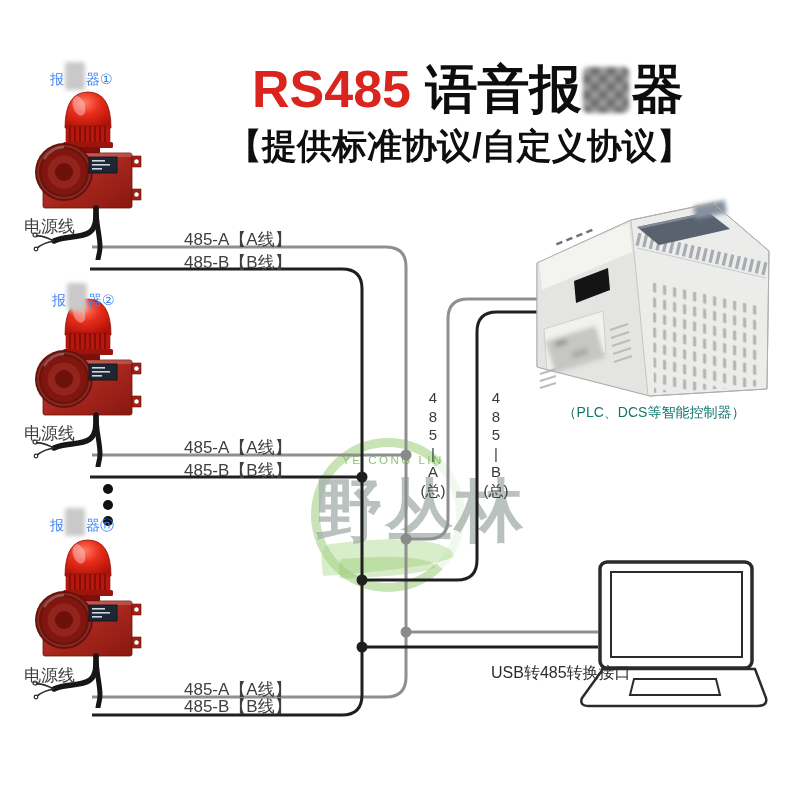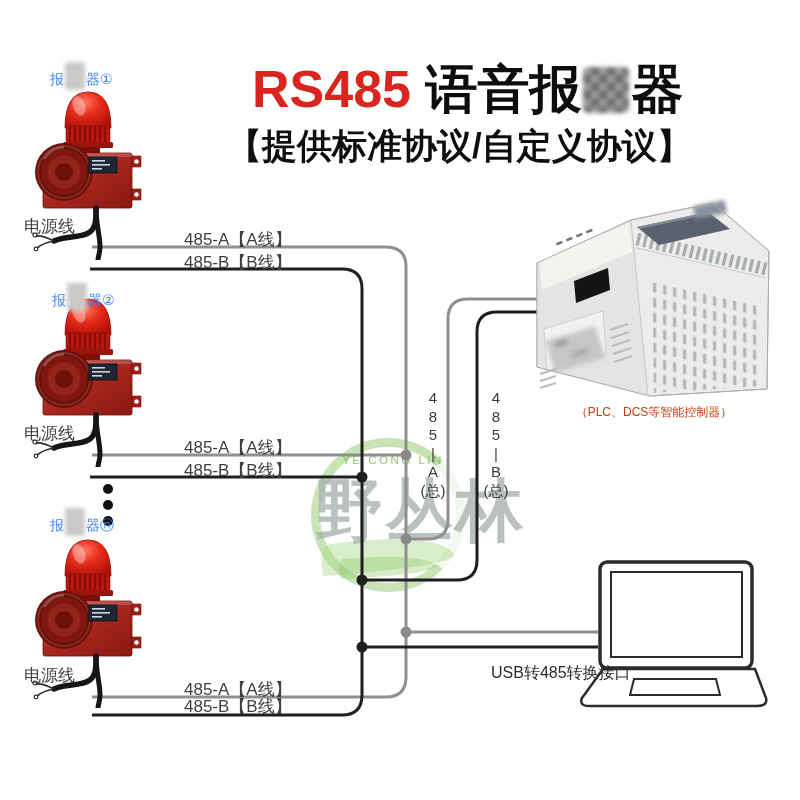--- a/index.html
+++ b/index.html
@@ -22,21 +22,21 @@
   
   .lbl{position:absolute;color:#3f3f3f;font-size:17px;white-space:nowrap;z-index:4;}
   .dev-label{position:absolute;color:#3b82f6;font-size:14px;white-space:nowrap;z-index:4;}
   .patch{display:inline-block;width:20px;height:28px;background:#c9c9c9;filter:blur(2px);
          vertical-align:-6px;margin:0 1px;border-radius:2px;}
   .bus-col{position:absolute;display:flex;flex-direction:column;align-items:center;
            font-size:15px;line-height:18.5px;color:#3a3a3a;white-space:nowrap;
            transform:translateX(-50%);z-index:4;}
   .small-lbl{position:absolute;color:#2b2b2b;font-size:16px;white-space:nowrap;z-index:4;}
   .plc-caption{position:absolute;left:518px;top:404px;width:272px;text-align:center;
-               font-size:12px;color:#c2410c;white-space:nowrap;z-index:4;}
+               font-size:14px;color:#0f766e;white-space:nowrap;z-index:4;}
   
   .layer{position:absolute;left:0;top:0;z-index:3;}
   .art{position:absolute;z-index:4;}
   
   .wm{position:absolute;left:305px;top:428px;width:175px;height:165px;z-index:2;pointer-events:none;}
   .wm-circle{position:absolute;left:6px;top:10px;width:136px;height:136px;border-radius:50%;
              border:9px solid rgba(146,200,110,0.50);border-right-color:rgba(146,200,110,0.12);}
   .wm-leaf{position:absolute;left:16px;top:110px;width:132px;height:32px;
            background:rgba(168,214,138,0.45);border-radius:10% 90% 60% 40% / 70% 95% 30% 5%;
            transform:rotate(-6deg);}

